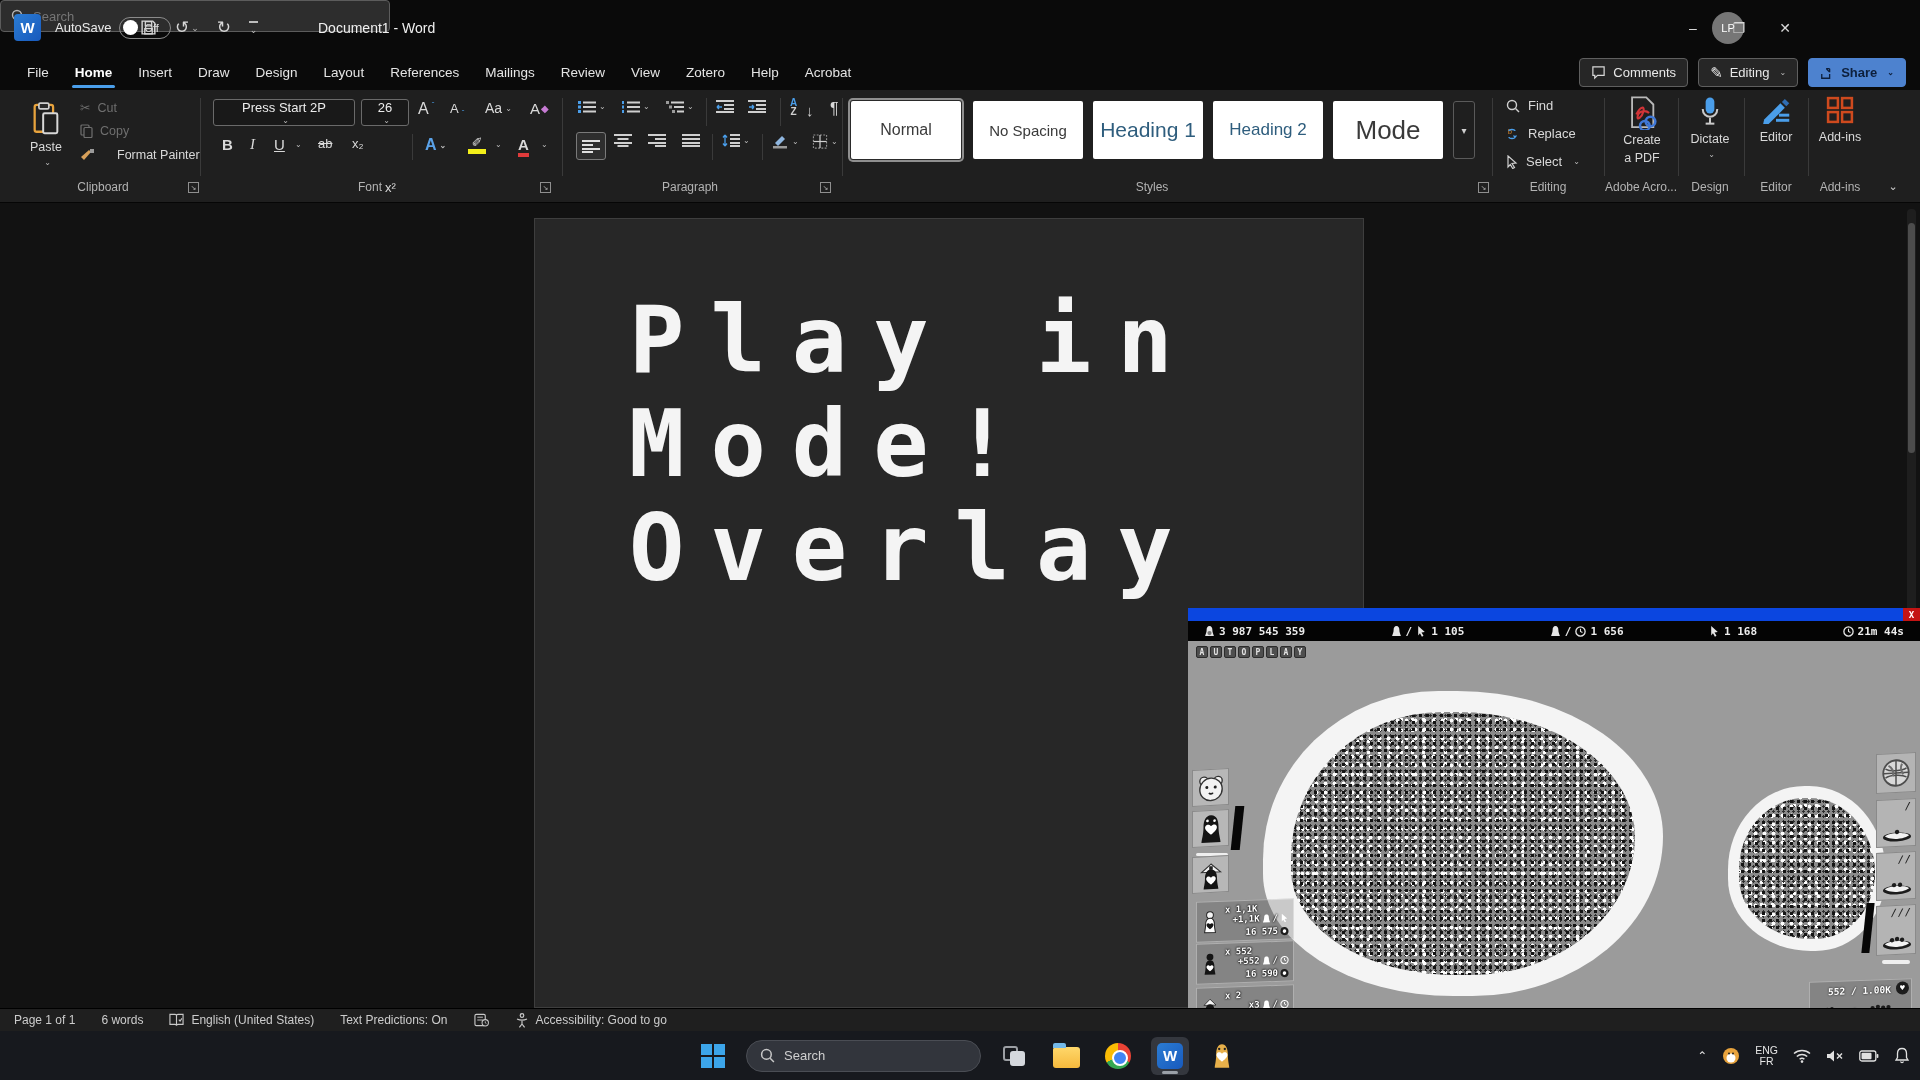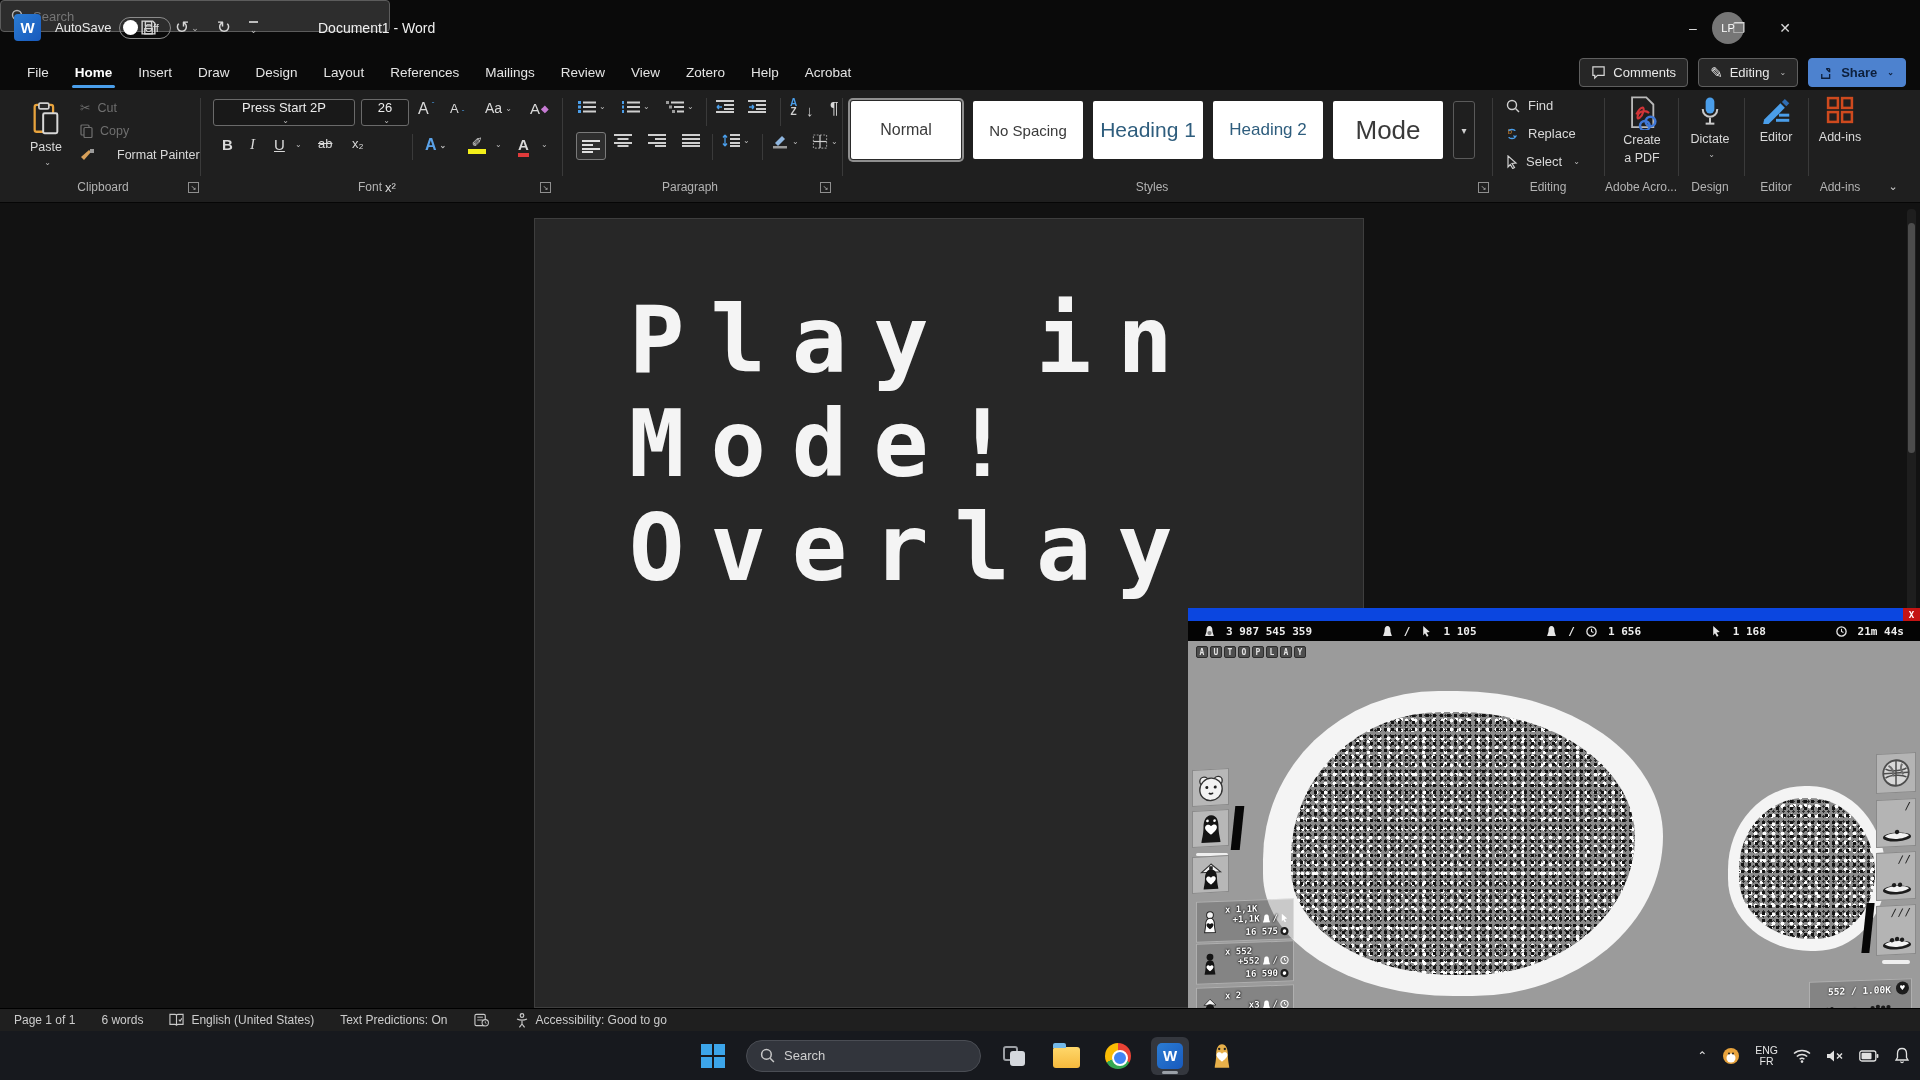--- a/index.html
+++ b/index.html
@@ -62,21 +62,21 @@
   #line4 { font-size:47px; letter-spacing:7px; line-height:50px; margin-top:62px; display:flex; align-items:center; }
   .caret { display:inline-block; width:3px; height:48px; background:#bdbdbd; margin-left:6px; }
   #vscroll { position:absolute; right:4px; top:6px; width:9px; height:792px; background:#1e1e1e; border-radius:4px; }
   #vthumb { position:absolute; left:1px; top:14px; width:7px; height:230px; background:#4c4c4c; border-radius:4px; }
 
   
   #overlay { position:absolute; left:1188px; top:608px; width:732px; height:417px; font-family:"DejaVu Sans Mono", monospace; }
   #ov-titlebar { position:absolute; left:0; top:0; width:732px; height:13px; background:#0b46e0; }
   #ov-close { position:absolute; right:0; top:0; width:17px; height:13px; background:#c41414; color:#fff; font-size:9px; font-weight:bold; display:flex; align-items:center; justify-content:center; }
   #ov-stats { position:absolute; left:0; top:13px; width:732px; height:20px; background:#040404; display:flex; align-items:center; justify-content:space-between; padding:0 16px; color:#ededed; font-size:11px; font-weight:bold; }
-  .stat { display:flex; align-items:center; gap:11px; }
+  .stat { display:flex; align-items:center; gap:4px; }
   .stat svg { width:11px; height:11px; }
   #ov-game { position:absolute; left:0; top:33px; width:732px; height:384px; background:#9b9b9b; overflow:hidden; }
 
   .keytile { width:12px; height:12px; background:#4e4e4e; border:1px solid #2c2c2c; border-radius:2px; color:#e2e2e2; font-size:8px; font-weight:bold; display:flex; align-items:center; justify-content:center; }
   #autoplay-row { position:absolute; left:8px; top:5px; display:flex; gap:2px; }
 
   .sqtile { position:absolute; width:37px; height:37px; background:#b7b7b7; border:1px solid #8a8a8a; transform:skewY(-3deg); display:flex; align-items:center; justify-content:center; }
   .vbar { position:absolute; background:#070707; transform:skewX(-6deg); }
 
   .island { position:absolute; background:#f4f4f4; }

